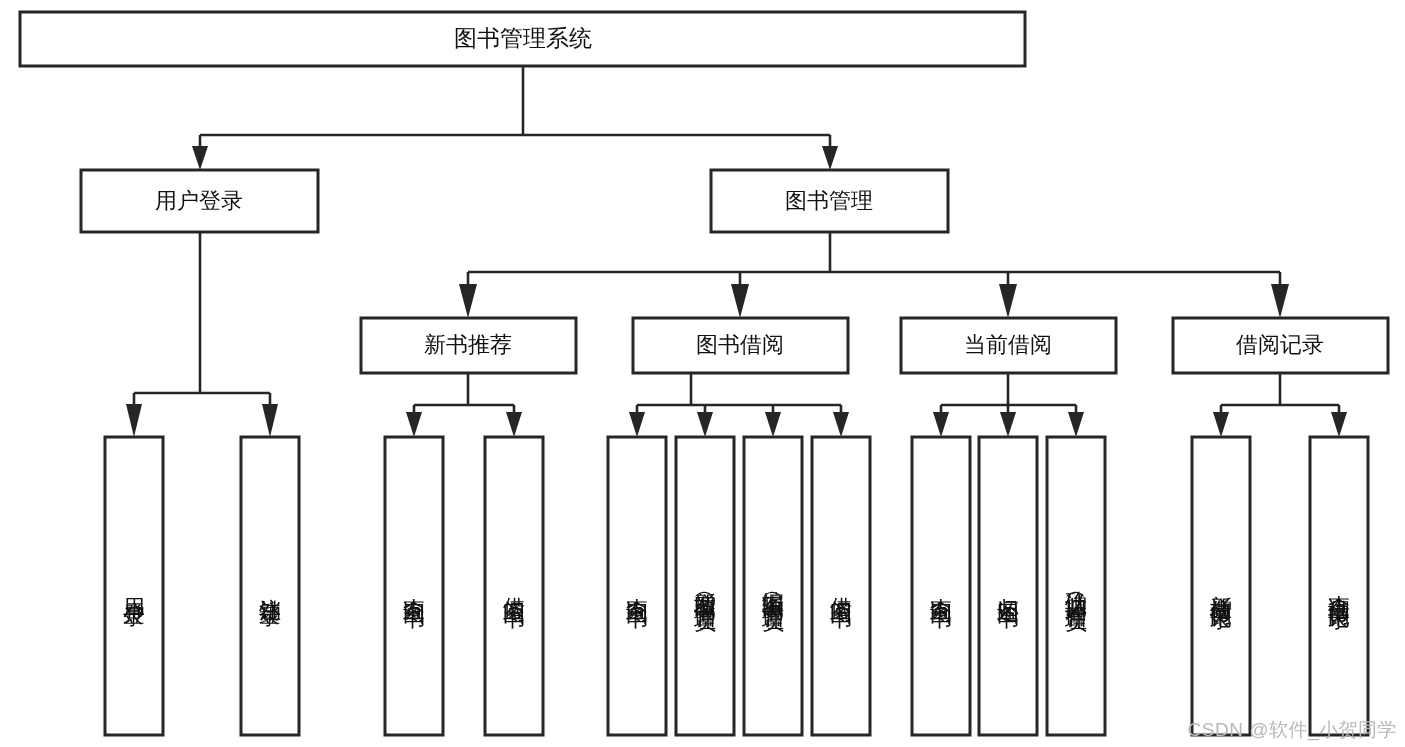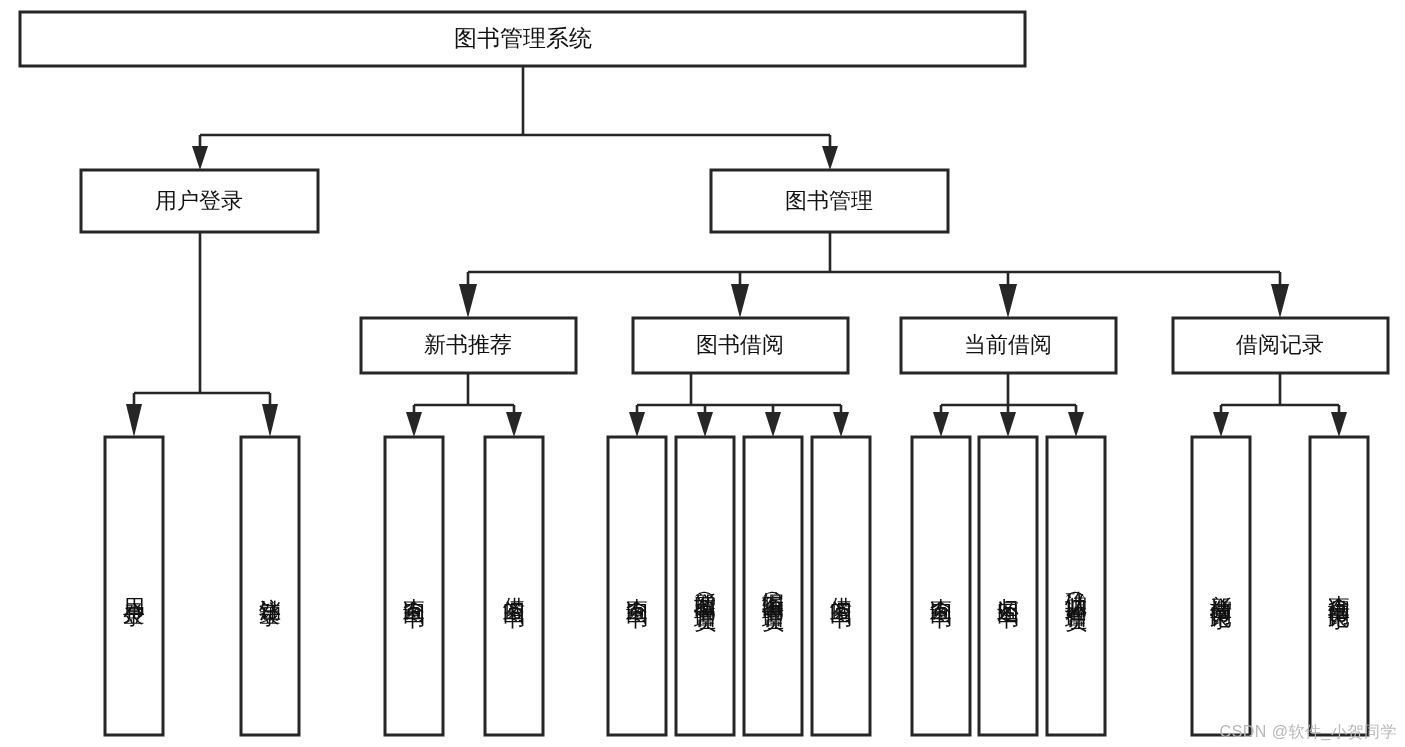--- a/index.html
+++ b/index.html
@@ -65,21 +65,21 @@
     align-items: center;
     justify-content: center;
     pointer-events: none;
     white-space: nowrap;
   }
   .watermark {
     position: absolute;
     right: 8px;
     bottom: 4px;
     font-family: "Liberation Sans", "DejaVu Sans", sans-serif;
-    font-size: 16px;
+    font-size: 19px;
     color: #b8b8b8;
     letter-spacing: 0.5px;
     user-select: none;
     margin-top: 44px;
   }
 </style>
 </head>
 <body>
 
 <div id="diagram-root">

